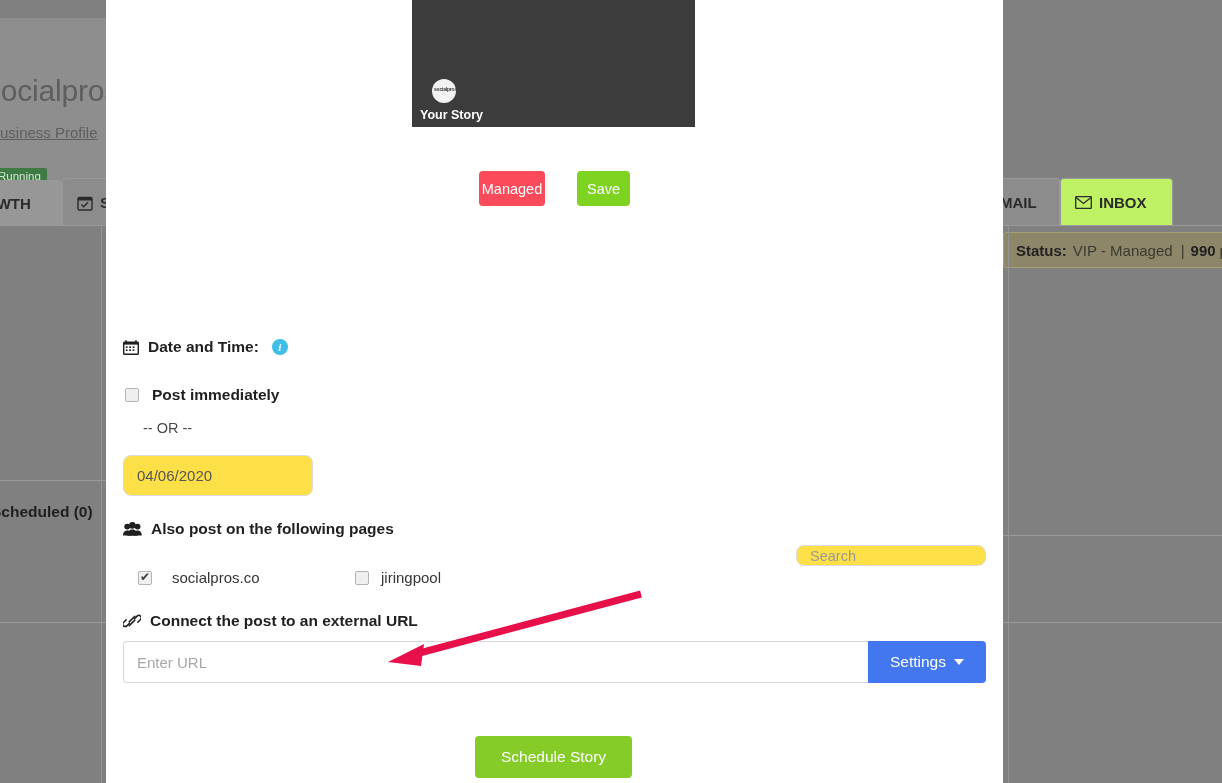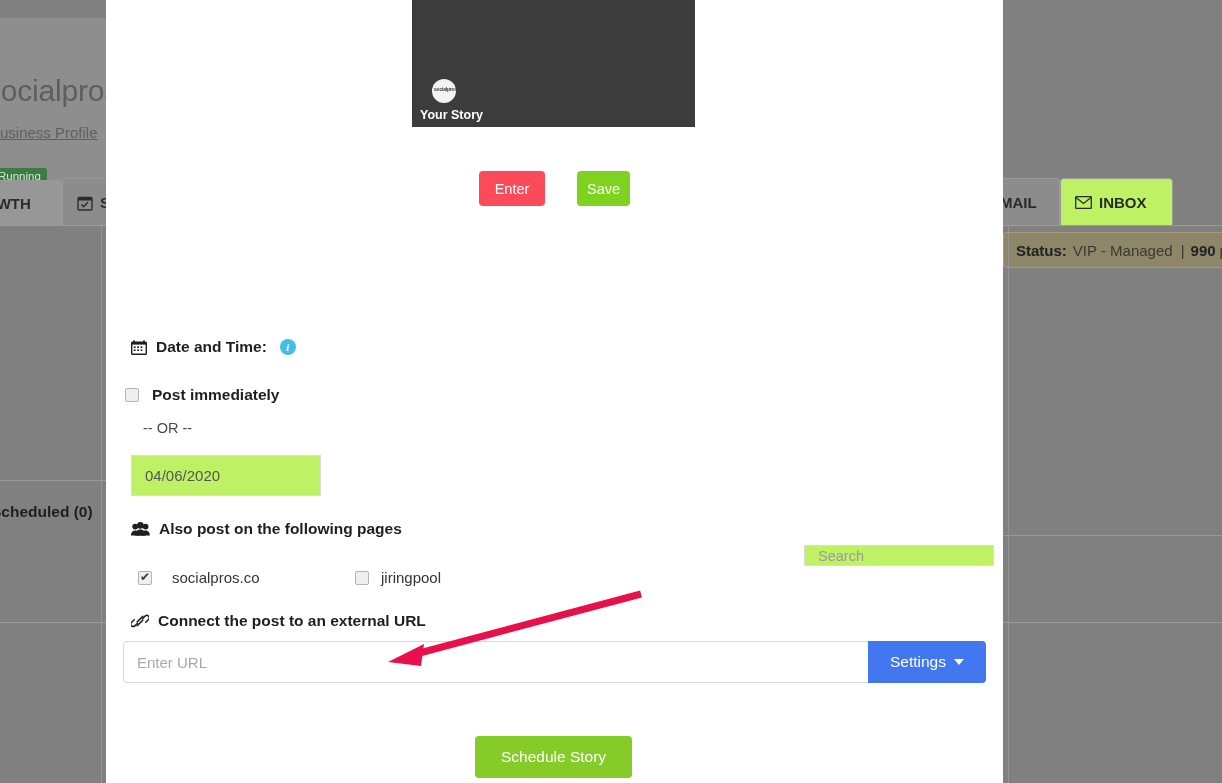--- a/index.html
+++ b/index.html
@@ -248,21 +248,20 @@
   
   .section-head {
     position: absolute;
     display: flex;
     align-items: center;
     gap: 9px;
     font-size: 15.5px;
     font-weight: bold;
     color: #1f1f1f;
     white-space: nowrap;
-    margin-left: 8px;
   }
   .sh-datetime { left: 17px; top: 338px; }
   .sh-pages    { left: 17px; top: 520px; }
   .sh-url      { left: 17px; top: 612px; }
 
   .icon-svg { display: block; }
 
   .info-badge {
     display: inline-flex;
     align-items: center;
@@ -314,28 +313,27 @@
     left: 37px; top: 420px;
     font-size: 14.5px;
     color: #4a4a4a;
   }
 
   
   .field {
     position: absolute;
     box-sizing: border-box;
     border: 1px solid #dcdcdc;
-    border-radius: 0;
-    background: #bef264;
+    border-radius: 8px;
+    background: #fde047;
     font-family: "Liberation Sans", sans-serif;
     font-size: 15px;
     color: #555;
     padding: 0 13px;
     outline: none;
-    margin-left: 8px;
   }
   .field::placeholder { color: #9a9a9a; }
   .f-date { left: 17px; top: 455px; width: 190px; height: 41px; }
   .f-time { left: 239px; top: 455px; width: 190px; height: 41px; }
   .f-search {
     left: 690px; top: 545px; width: 190px; height: 21px;
     font-size: 14.5px;
   }
 
   
@@ -474,21 +472,21 @@
       <div class="story-preview">
         <div class="story-photo"></div>
         <div class="story-dark"></div>
 
         <div class="story-avatar">
           <div class="story-avatar-mark">socialpros</div>
         </div>
         <div class="story-caption">Your Story</div>
       </div>
 
-      <button class="btn btn-cancel">Enter</button>
+      <button class="btn btn-cancel">Managed</button>
       <button class="btn btn-save">Save</button>
 
       <div class="section-head sh-datetime">
         <span>
           <svg class="icon-svg" width="16" height="15" viewBox="0 0 16 15">
             <rect x="0.7" y="2.2" width="14.6" height="12.1" rx="0.8" fill="none" stroke="#1f1f1f" stroke-width="1.4"></rect>
             <rect x="0.7" y="2.2" width="14.6" height="2.4" fill="#1f1f1f"></rect>
             <rect x="2.3" y="0.2" width="1.5" height="3" fill="#1f1f1f"></rect>
             <rect x="12.2" y="0.2" width="1.5" height="3" fill="#1f1f1f"></rect>
             <g fill="#1f1f1f">

